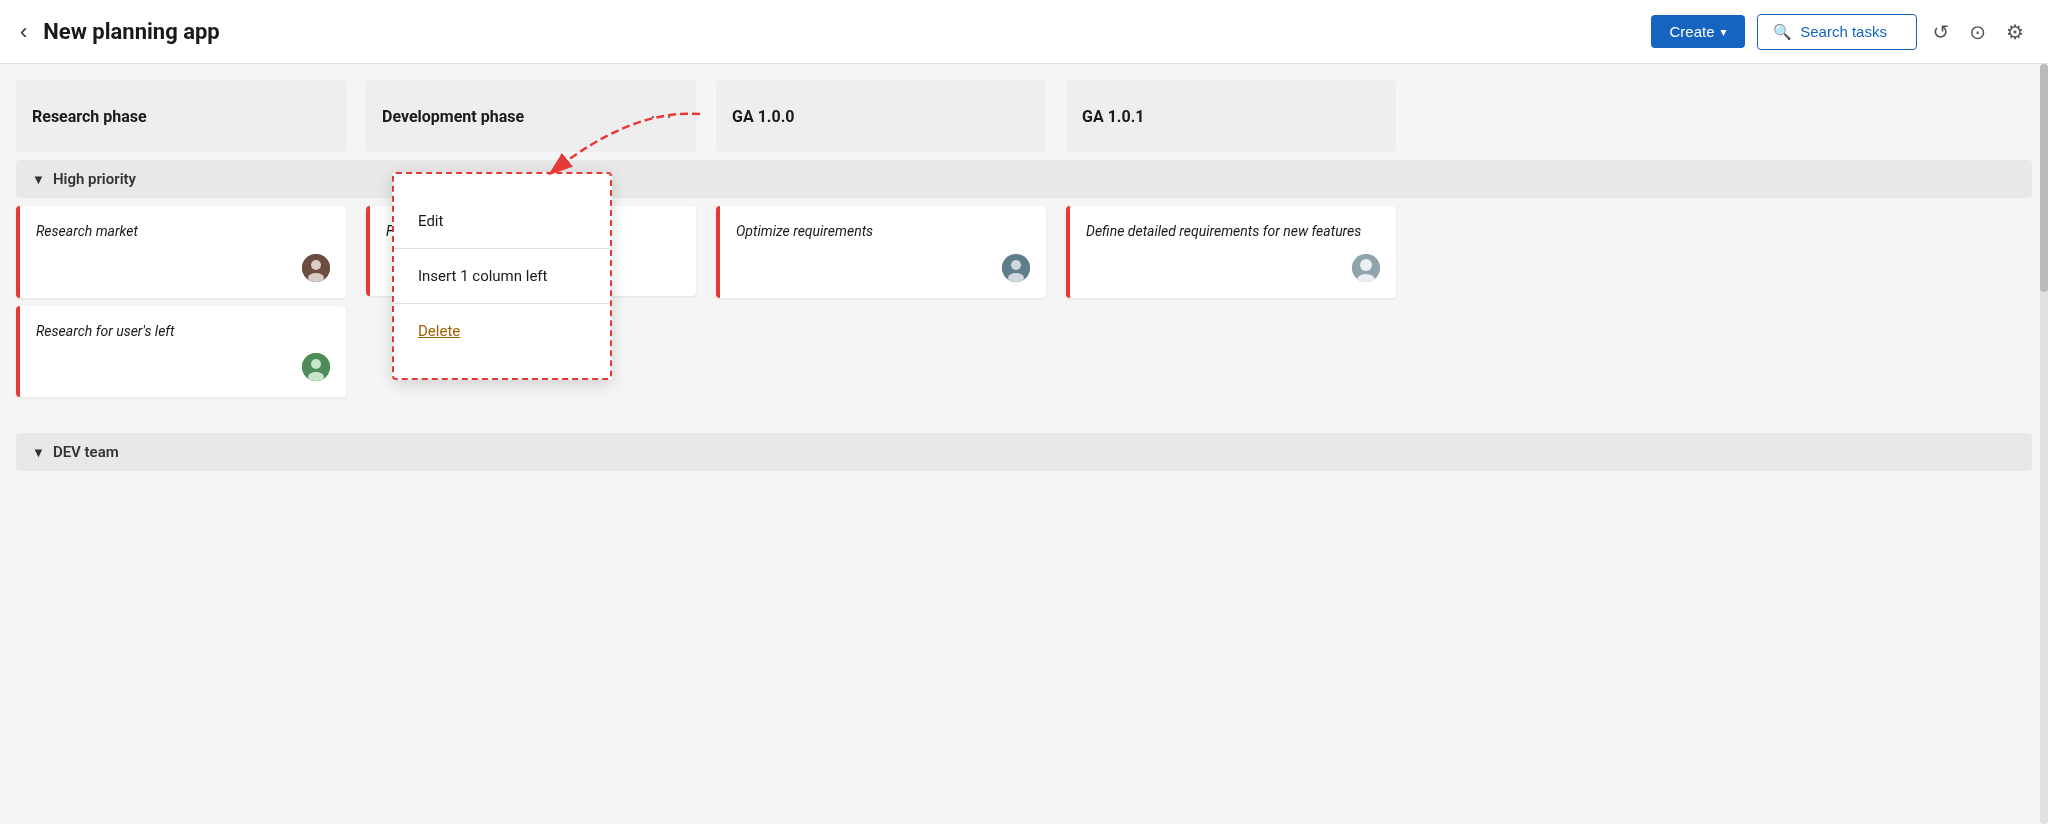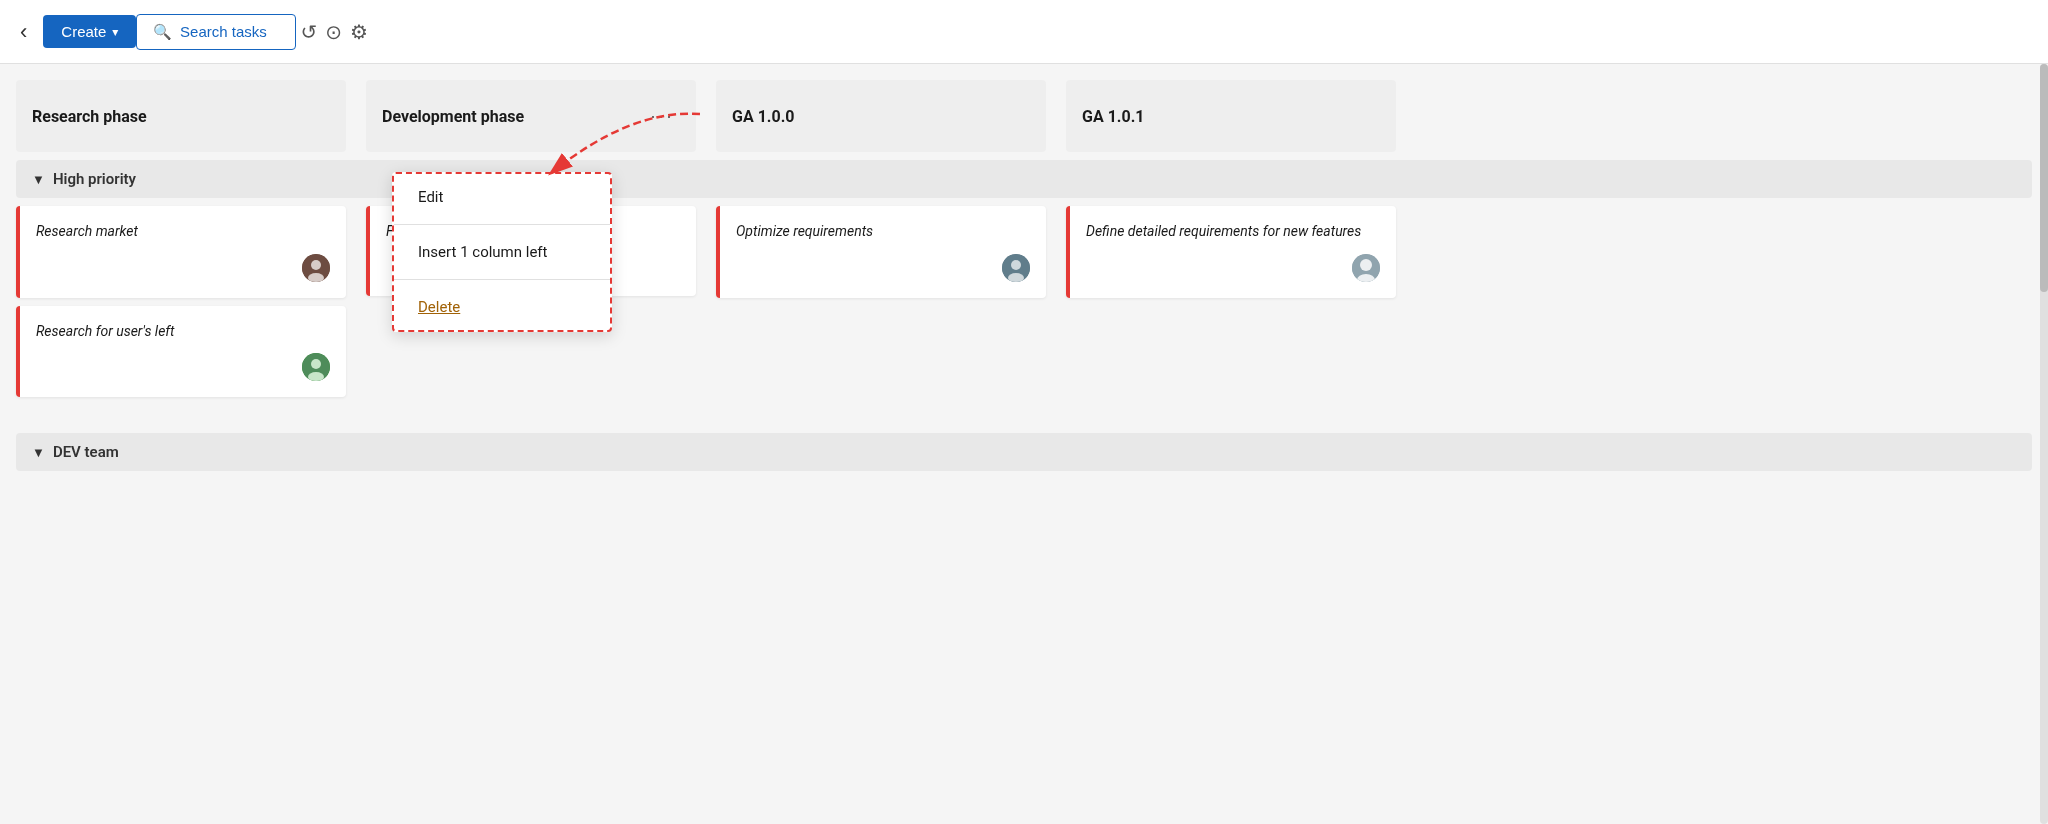--- a/index.html
+++ b/index.html
@@ -25,21 +25,21 @@
     }
     .header-title {
       font-size: 22px;
       font-weight: 700;
       color: #1a1a1a;
       flex: 1;
     }
     .header-actions {
       display: flex;
       align-items: center;
-      gap: 0;
+      gap: 12px;
     }
     .btn-create {
       background: #1565c0;
       color: #fff;
       border: none;
       border-radius: 4px;
       padding: 8px 18px;
       font-size: 15px;
       font-weight: 500;
       cursor: pointer;
@@ -142,21 +142,21 @@
     .context-menu {
       position: absolute;
       top: 108px;
       left: 392px;
       width: 220px;
       background: #fff;
       border: 2px dashed #e53935;
       border-radius: 4px;
       box-shadow: 0 4px 16px rgba(0,0,0,0.15);
       z-index: 100;
-      padding: 0 0;
+      padding: 24px 0;
     }
 
     .context-menu-item {
       padding: 14px 24px;
       font-size: 15px;
       color: #1a1a1a;
       cursor: pointer;
     }
     .context-menu-item.delete { color: #a16207; text-decoration: underline; }
     .context-menu-divider {
@@ -198,20 +198,21 @@
     }
 
     
     .truncated { overflow: hidden; white-space: nowrap; text-overflow: ellipsis; }
   </style>
 </head>
 <body>
 
 <div class="header">
   <button class="header-back">‹</button>
+  <span class="header-title">New planning app</span>
   <div class="header-actions">
     <button class="btn-create">
       <span>Create</span>
       <span class="chevron">▾</span>
     </button>
     <button class="btn-search">
       <span>🔍</span>
       <span>Search tasks</span>
     </button>
     <button class="icon-btn">

